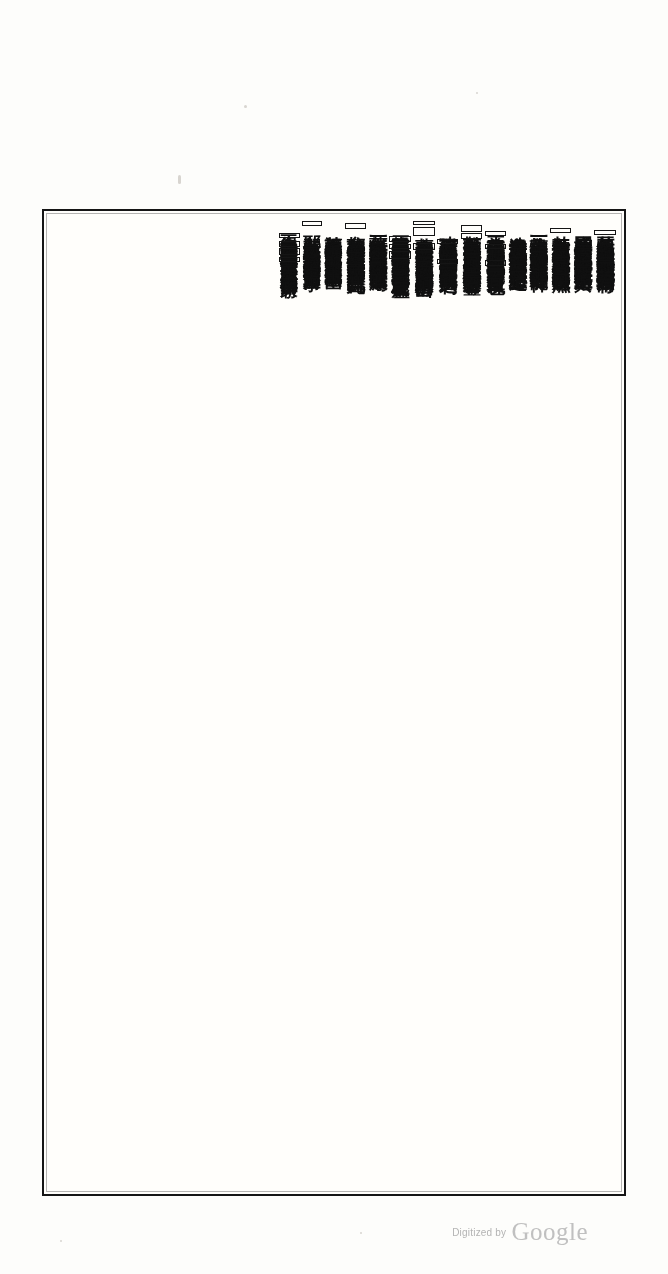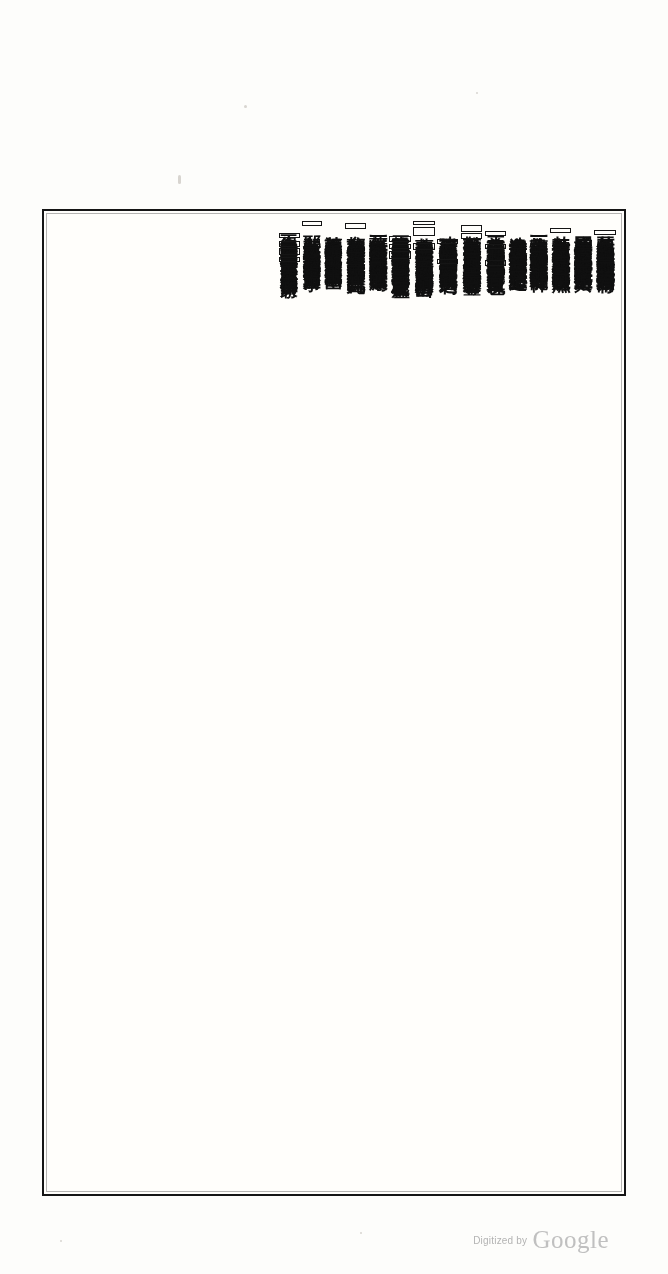--- a/index.html
+++ b/index.html
@@ -83,24 +83,23 @@
     padding: 0 0.5px;
     margin: 0;
     display: inline-block;
   }
   #footer {
     position: absolute;
     left: 0;
     top: 1218px;
     width: 668px;
     text-align: right;
-    padding-right: 59px;
+    padding-right: 80px;
     box-sizing: border-box;
     color: #b3b3b3;
-    margin-top: 8px;
   }
   #footer .dig {
     font-family: "Liberation Sans", sans-serif;
     font-size: 10px;
     letter-spacing: .2px;
     vertical-align: middle;
   }
   #footer .goog {
     font-family: "Liberation Serif", serif;
     font-size: 25px;

